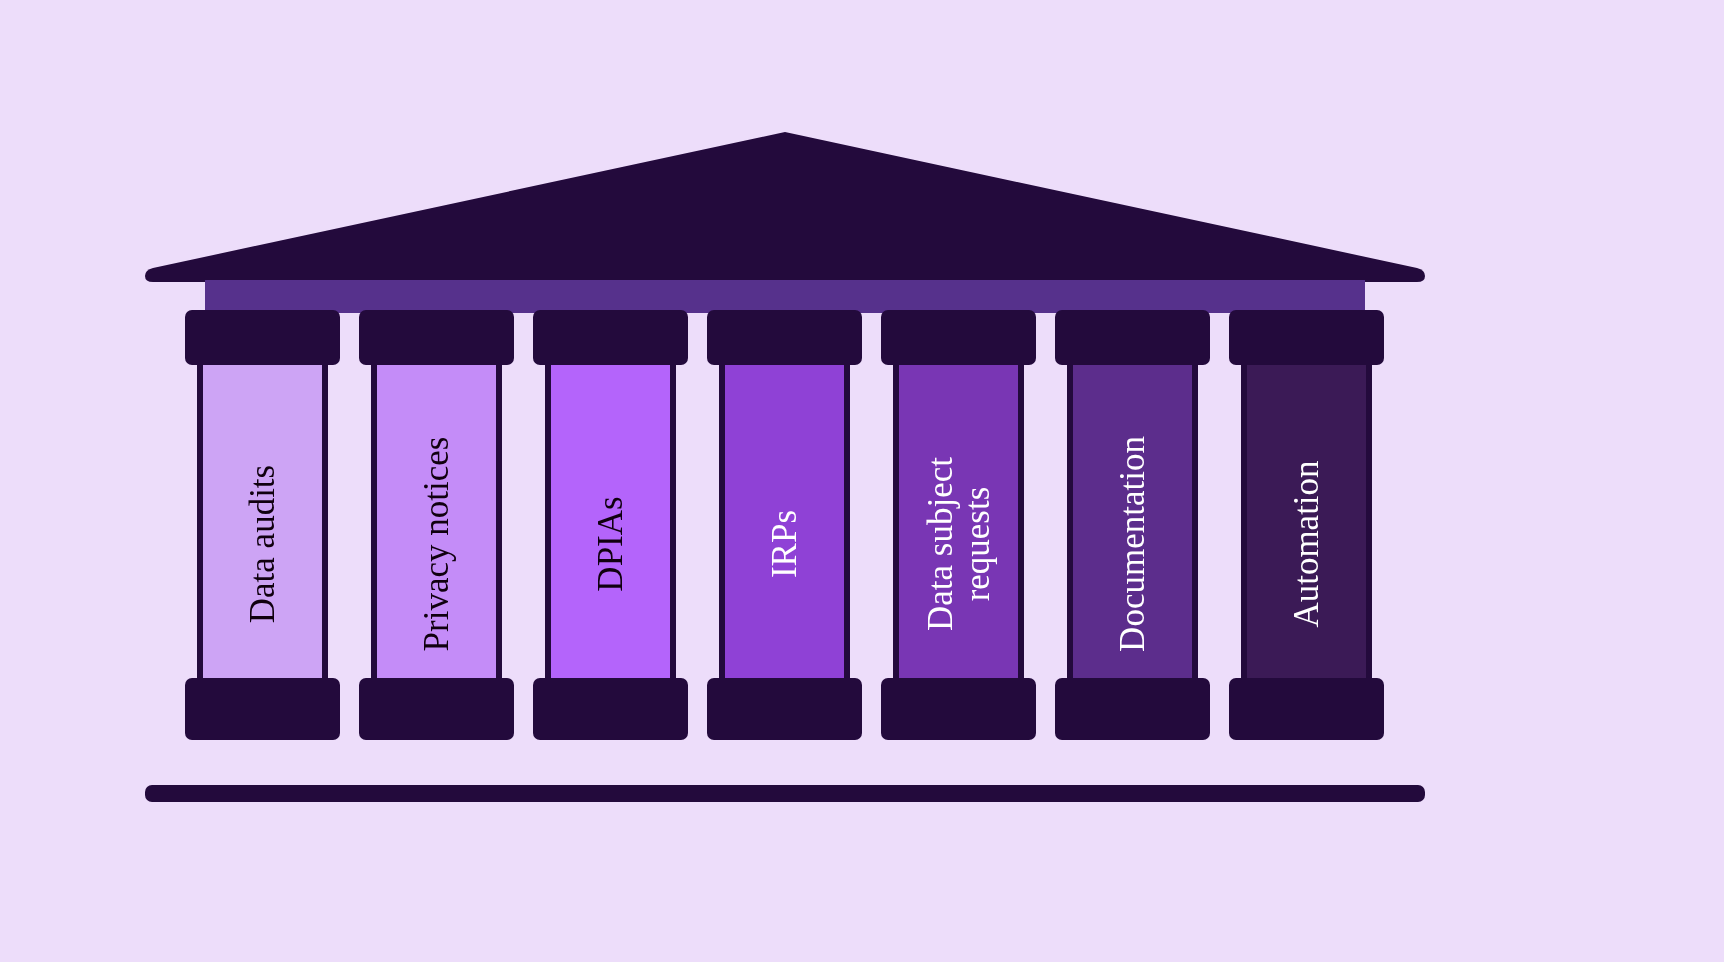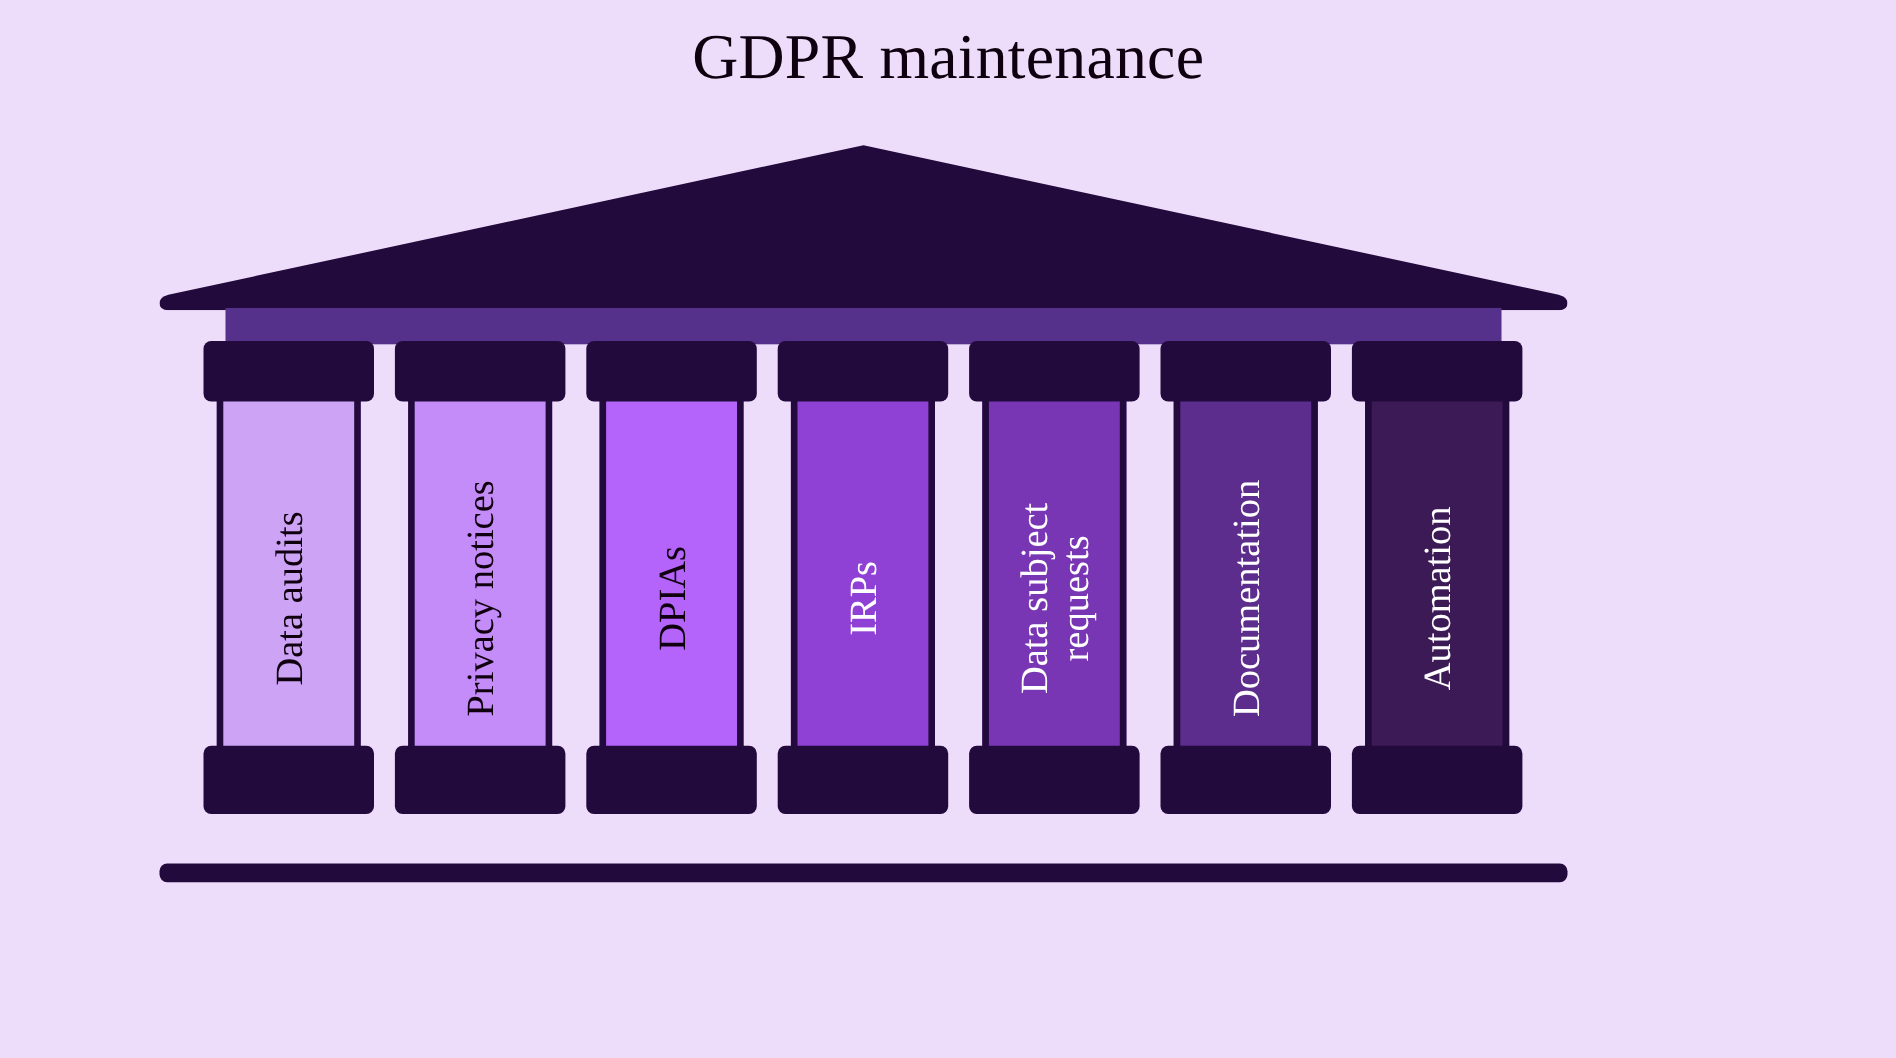--- a/index.html
+++ b/index.html
@@ -106,21 +106,20 @@
     width:1280px; height:17px;
     background:#230A3C;
     border-radius:7px;
   }
 </style>
 </head>
 <body style="background: rgb(237, 221, 250);">
 
 <div id="stage">
 
-  <div id="title" style="color: rgb(16, 0, 15);">GDPR maintenance</div>
 
   <div id="temple">
 
     <div id="pediment">
       <svg width="1280" height="152" viewBox="0 0 1280 152" xmlns="http://www.w3.org/2000/svg">
         <path d="M 640 2 L 1272 138 Q 1280 140 1280 146 Q 1280 152 1272 152 L 8 152 Q 0 152 0 146 Q 0 140 8 138 Z" fill="#230A3C"></path>
       </svg>
     </div>
 
     <div id="architrave" style="background: rgb(86, 49, 140);"></div>

